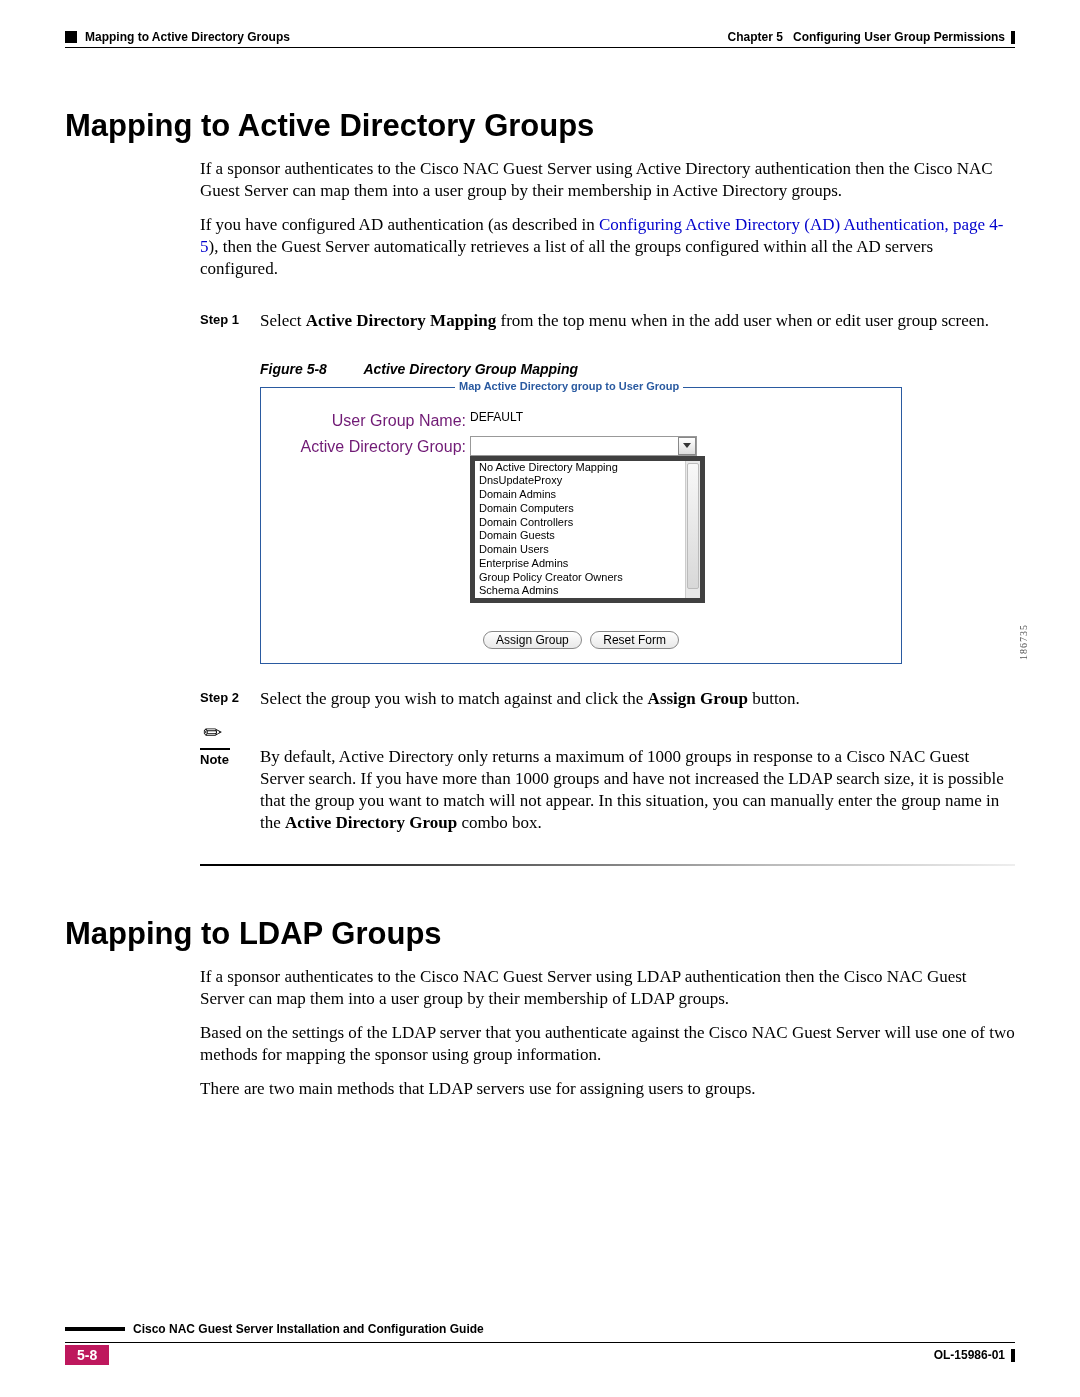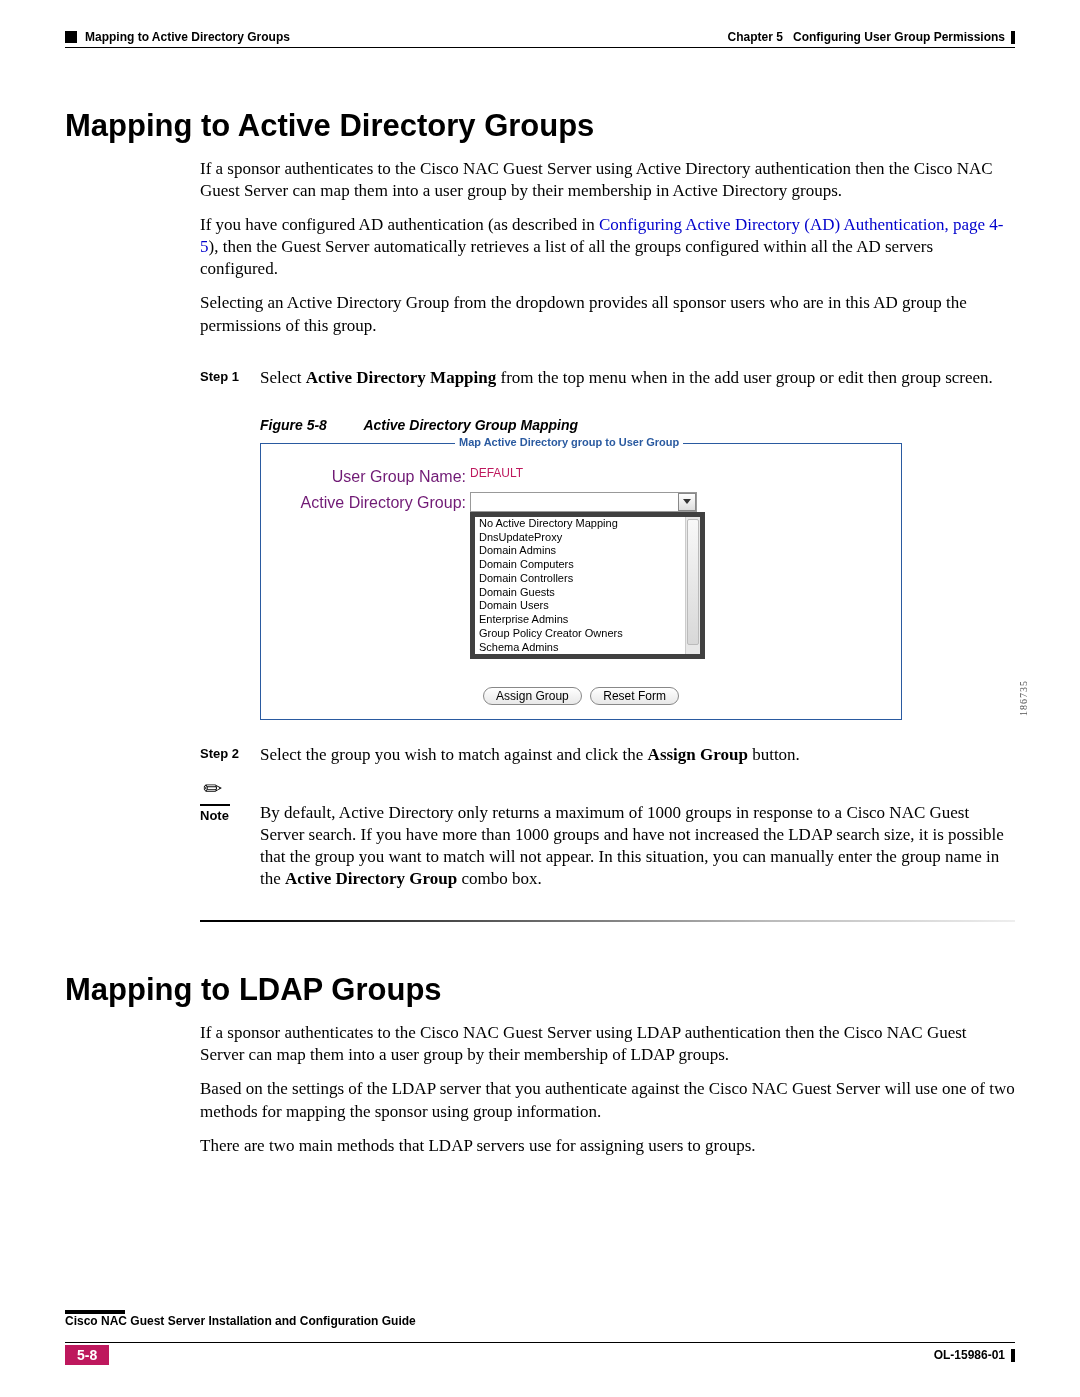--- a/index.html
+++ b/index.html
@@ -133,21 +133,21 @@
   .form-label {
     width: 205px;
     text-align: right;
     color: #701a75;
     font-size: 16px;
     padding-right: 4px;
     padding-top: 2px;
   }
   .form-value {
     font-size: 12px;
-    color: #be185d;
+    color: #000000;
   }
   .figure-inner {
     padding-top: 22px;
   }
   .dropdown-closed {
     width: 225px;
     height: 18px;
     border: 1px solid #999;
     background: #fff;
     position: relative;
@@ -276,23 +276,22 @@
     margin: 50px 0 14px 0;
   }
   .footer {
     position: absolute;
     bottom: 32px;
     left: 65px;
     right: 65px;
   }
   .footer-title-row {
     display: flex;
-    align-items: flex-start;
-    margin-bottom: 14px;
-    flex-direction: column;
+    align-items: center;
+    margin-bottom: 6px;
   }
   .footer-black-bar {
     width: 60px;
     height: 4px;
     background: #000;
     margin-right: 8px;
   }
   .footer-title {
     font-family: Arial, Helvetica, sans-serif;
     font-weight: bold;
@@ -350,27 +349,26 @@
   </div>
   <hr class="header-rule">
 
   <h1>Mapping to Active Directory Groups</h1>
 
   <div class="body-block">
     <p>If a sponsor authenticates to the Cisco NAC Guest Server using Active Directory authentication then the Cisco NAC Guest Server can map them into a user group by their membership in Active Directory groups.</p>
     <p>
       <span>If you have configured AD authentication (as described in </span><span class="link">Configuring Active Directory (AD) Authentication, page 4-5</span><span>), then the Guest Server automatically retrieves a list of all the groups configured within all the AD servers configured.</span>
     </p>
-    <p>Selecting an Active Directory Group from the dropdown provides all sponsor users who are in this AD group the permissions of this group.</p>
   </div>
 
   <div class="step-row">
     <div class="step-label">Step 1</div>
     <div class="step-text">
-      <span>Select </span><span class="bold">Active Directory Mapping</span><span> from the top menu when in the add user group or edit then group screen.</span>
+      <span>Select </span><span class="bold">Active Directory Mapping</span><span> from the top menu when in the add user when or edit user group screen.</span>
     </div>
   </div>
 
   <div class="figure-caption">
     <span class="fig-label">Figure 5-8</span>
     <span>Active Directory Group Mapping</span>
   </div>
 
   <div class="figure-wrap">
     <div class="figure-box">

